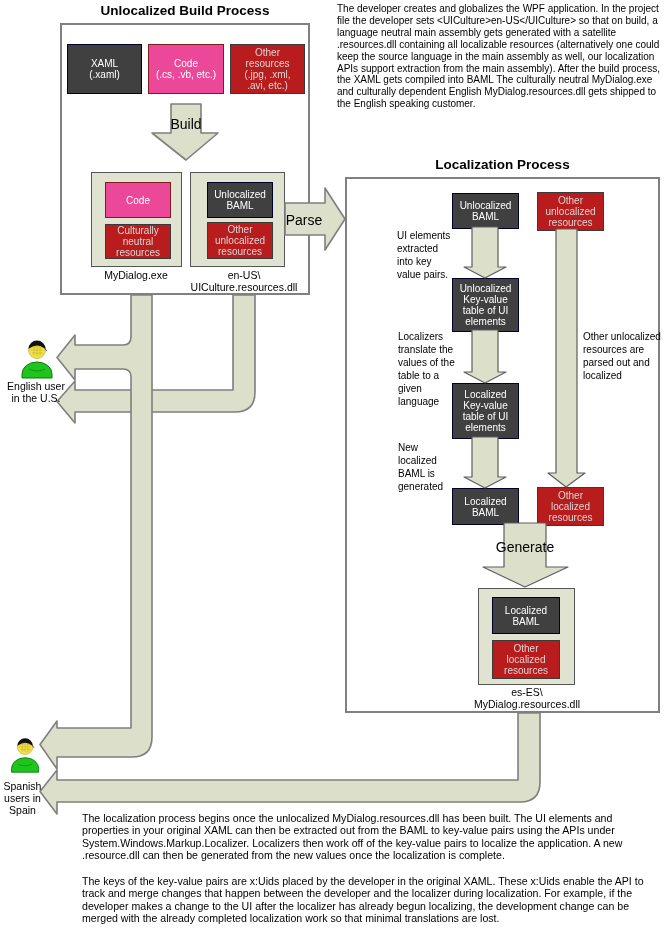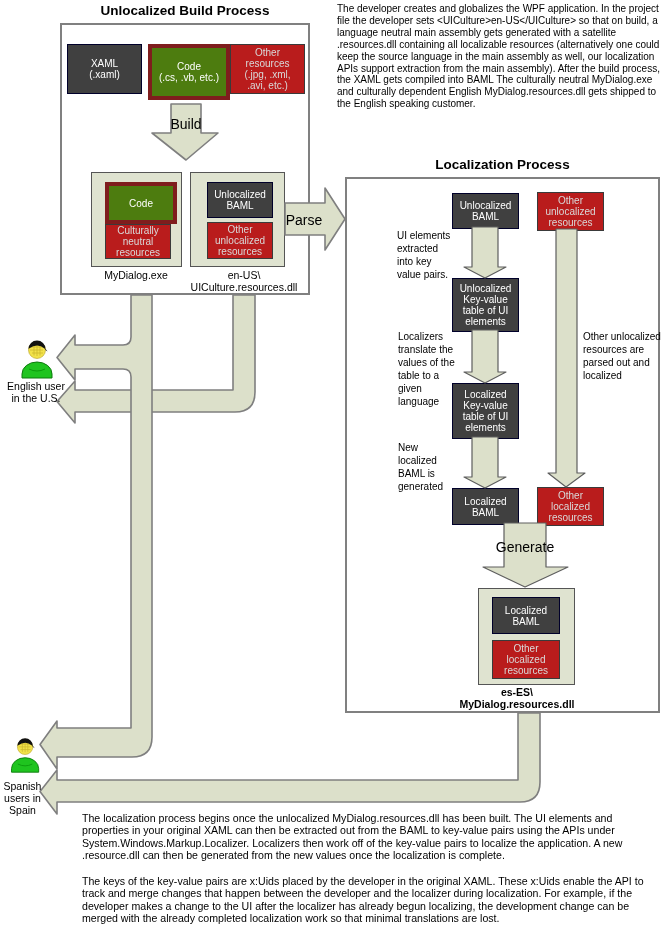--- a/index.html
+++ b/index.html
@@ -7,21 +7,21 @@
         font-family:"Liberation Sans",sans-serif;color:#000;}
   .abs{position:absolute;}
   .title{font-weight:bold;font-size:13.5px;text-align:center;z-index:6;}
   .para{font-size:10px;line-height:11.9px;text-align:left;z-index:6;}
   .para2{font-size:10.6px;line-height:12.4px;text-align:left;z-index:6;}
   .panel{background:#fff;border:2px solid #808080;z-index:1;}
   .container{background:#dfe3d0;border:1px solid #555;z-index:2;}
   .ibox{display:flex;align-items:center;justify-content:center;text-align:center;
         white-space:pre-line;font-size:10px;line-height:11px;z-index:3;}
   .navy{background:#404040;border:1px solid #00002a;color:#fff;}
-  .slate{background:#4d7c0f;border:4px solid #7f1d1d;color:#fff;}
+  .slate{background:#ec4899;border:1px solid #7f1d1d;color:#fff;}
   .gray{background:#b91c1c;border:1px solid #3a3a3a;color:#d9d9d9;}
   .caption{font-size:10.5px;line-height:12px;text-align:center;white-space:pre-line;z-index:6;}
   .note{font-size:10px;line-height:13px;white-space:pre-line;z-index:6;}
   .alabel{font-size:14px;text-align:center;z-index:6;}
   #pipes{position:absolute;left:0;top:0;z-index:5;pointer-events:none;}
   .usericon{z-index:6;}
 </style>
 </head>
 <body>
 
@@ -109,21 +109,21 @@
 resources</div>
 
   <div class="abs alabel" style="left:495px;top:539px;width:60px;">Generate</div>
 
   <div class="abs container" style="left:478px;top:588px;width:95px;height:95px;"></div>
   <div class="abs ibox navy" style="left:492px;top:597px;width:66px;height:35px;">Localized
 BAML</div>
   <div class="abs ibox gray" style="left:492px;top:640px;width:66px;height:37px;">Other
 localized
 resources</div>
-  <div class="abs caption" style="left:452px;top:686px;width:130px;font-weight:bold;">es-ES\
+  <div class="abs caption" style="left:462px;top:686px;width:130px;">es-ES\
 MyDialog.resources.dll</div>
 
   <svg class="abs usericon" style="left:17px;top:339px;" width="42" height="40" viewBox="0 0 42 40">
     <circle cx="20" cy="11" r="8.5" fill="#f2e24a" stroke="#b59f22" stroke-width="0.6"></circle>
     <path d="M14 8 h12 M13 11 h13 M15 14 h11 M17 4.5 v12 M20 3 v14 M23 4.5 v12" stroke="#cdb92f" stroke-width="0.8" fill="none"></path>
     <path d="M11.5 10 a8.5 8.5 0 0 1 17 0 q1.5 1 2 2.5 q-2.5 -1.5 -3 -3 q-7 -6 -15.5 0 z" fill="#111"></path>
     <path d="M5 39 v-4 a15 12 0 0 1 30 0 v4 z" fill="#1fc41f" stroke="#0c7a0c" stroke-width="1"></path>
     <path d="M12 30 q8 4 16 0" stroke="#0c9a0c" stroke-width="1" fill="none"></path>
   </svg>
   <div class="abs caption" style="left:0px;top:380px;width:72px;">English user

